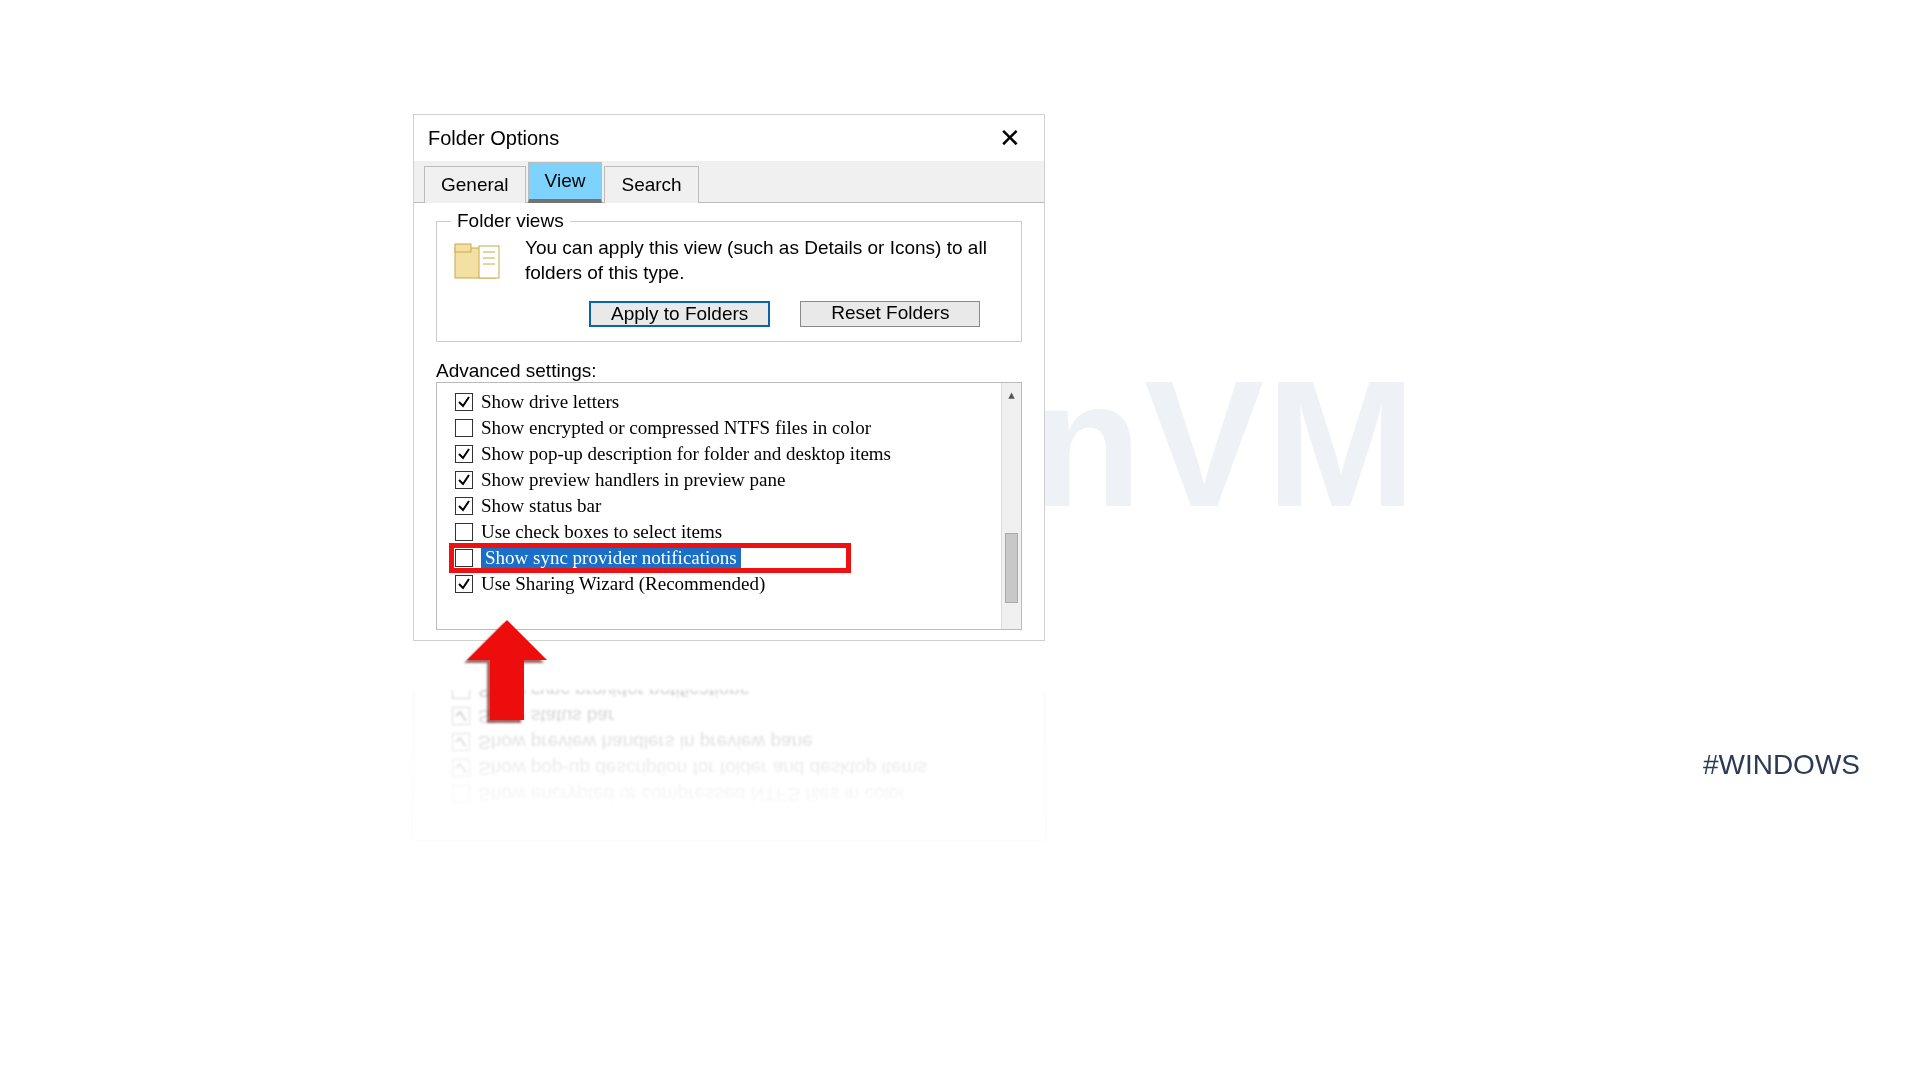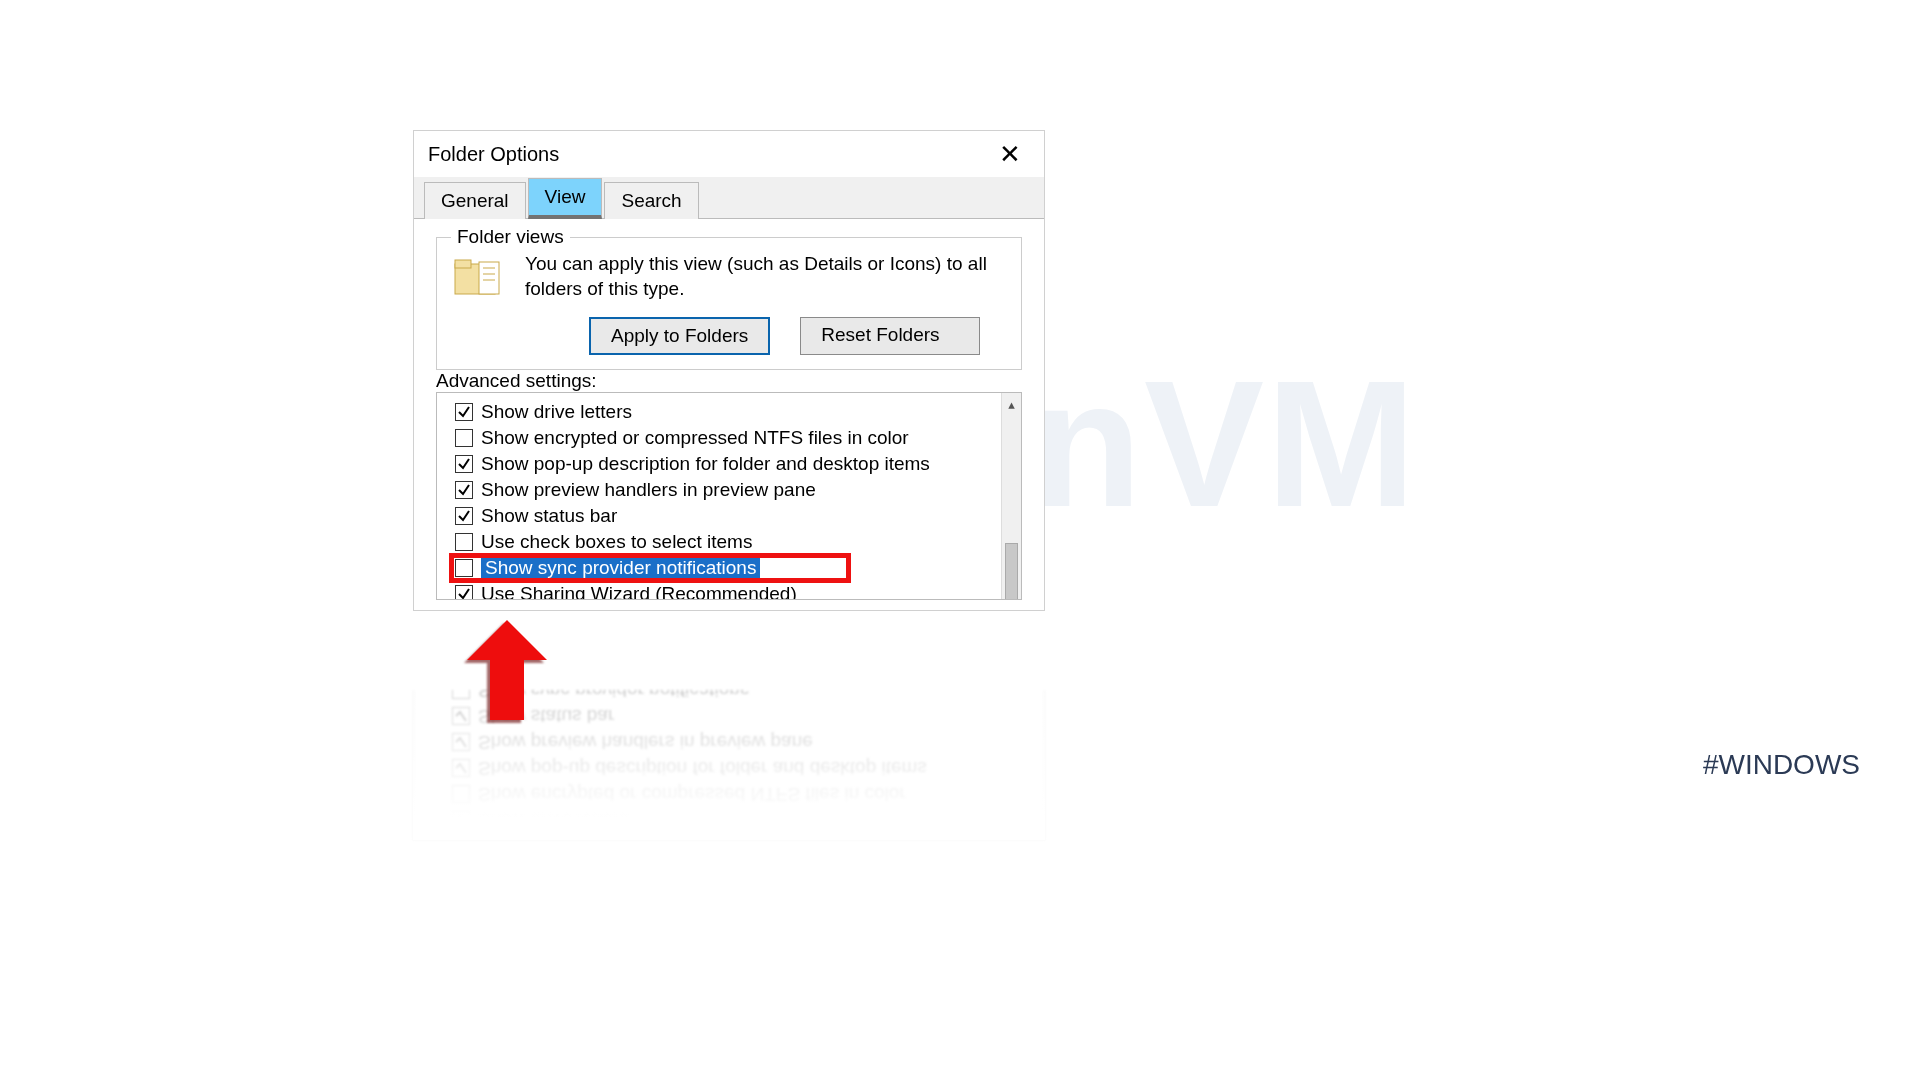--- a/index.html
+++ b/index.html
@@ -20,21 +20,21 @@
     font-weight: 700;
     color: #eef2f7;
     letter-spacing: 2px;
     user-select: none;
     z-index: 0;
     white-space: nowrap;
   }
   .dialog {
     position: absolute;
     left: 413px;
-    top: 130px;
+    top: 114px;
     width: 632px;
     background: #f0f0f0;
     border: 1px solid #d0d0d0;
     z-index: 2;
     font-size: 19px;
     color: #000;
   }
   .titlebar {
     display: flex;
     justify-content: space-between;
@@ -75,21 +75,21 @@
     top: 1px;
   }
   .tabcontent {
     background: #fff;
     padding: 18px 22px 10px 22px;
   }
   .groupbox {
     border: 1px solid #ccc;
     padding: 14px 16px 14px 16px;
     position: relative;
-    margin-bottom: 0;
+    margin-bottom: 18px;
   }
   .groupbox-label {
     position: absolute;
     top: -12px;
     left: 14px;
     background: #fff;
     padding: 0 6px;
     font-size: 19px;
   }
   .folderviews-row {
@@ -107,33 +107,35 @@
   .fv-buttons {
     display: flex;
     gap: 30px;
     margin-top: 16px;
     justify-content: flex-start;
     padding-left: 64px;
   }
   .winbtn {
     border: 1px solid #8a8a8a;
     background: #e9e9e9;
-    padding: 6px 20px;
+    padding: 0 20px;
     font-size: 19px;
     cursor: pointer;
     min-width: 180px;
+    text-align: center;
   }
   .winbtn.primary { border: 2px solid #0a64ad; }
   .adv-label { font-size: 19px; }
   .adv-list {
     border: 1px solid #bbb;
     background: #fff;
-    height: 208px;
+    height: 248px;
     position: relative;
     overflow: hidden;
+    font-family: Liberation Serif, serif;
   }
   .adv-inner {
     padding: 6px 10px 6px 18px;
   }
   .adv-row {
     display: flex;
     align-items: center;
     gap: 8px;
     padding: 2px 0;
     font-size: 19px;

